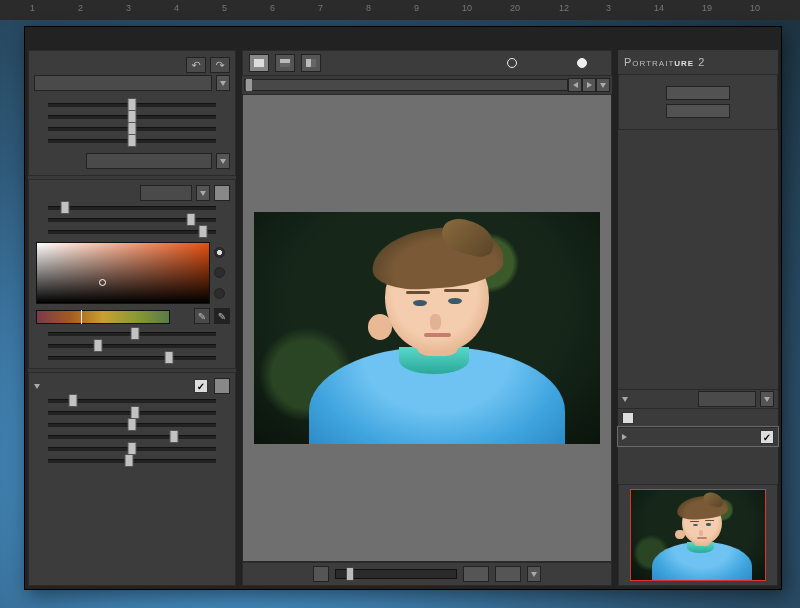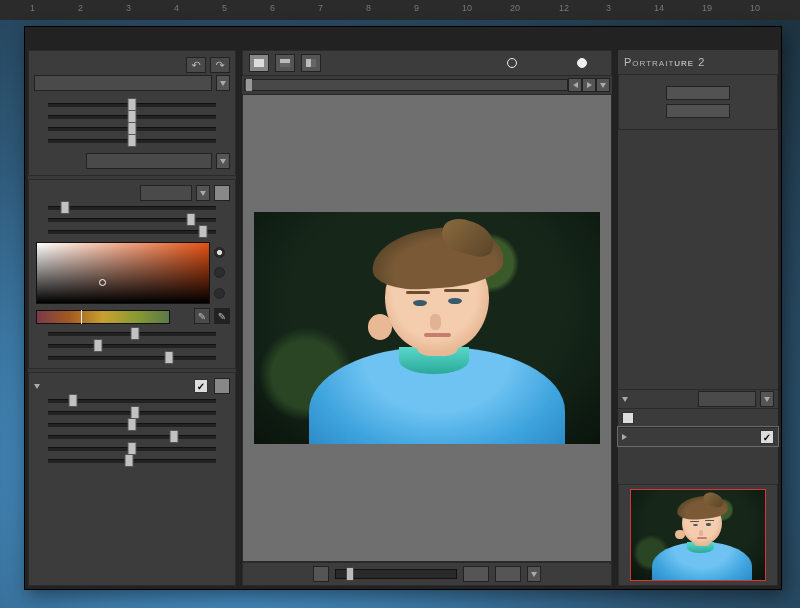--- a/index.html
+++ b/index.html
@@ -59,21 +59,21 @@
 .histbar .mk{position:absolute;top:-1px;bottom:-1px;width:6px;background:#999;left:1px}
 .nav-sm{width:12px;height:12px;background:#555;border:1px solid #222;display:flex;align-items:center;justify-content:center}
 
 .viewport{flex:1;background:#6f6f6f;display:flex;align-items:center;justify-content:center;border:1px solid #2a2a2a;position:relative;overflow:hidden}
 .photo{width:346px;height:232px;overflow:hidden;position:relative}
 .bottombar{height:22px;background:#3c3c3c;border:1px solid #2a2a2a;display:flex;align-items:center;justify-content:center;gap:6px}
 .zslide{width:120px;height:8px;background:#2a2a2a;border:1px solid #111;position:relative}
 .zslide .zt{position:absolute;left:10px;top:-3px;width:6px;height:12px;background:#bbb;border:1px solid #444}
 
 .right .title{height:24px;display:flex;align-items:center;padding:0 6px;font-size:11px;letter-spacing:1px}
-.right .title b{font-weight:normal;color:#e0e0e0}
+.right .title b{font-weight:bold;color:#e0e0e0}
 .right .preset{height:46px;display:flex;flex-direction:column;gap:4px;align-items:center;justify-content:center}
 .pbar{width:62px;height:12px;background:#525252;border:1px solid #222}
 .right .spacer2{flex:1}
 .rrow{height:18px;background:#3b3b3b;border-top:1px solid #2a2a2a;display:flex;align-items:center;padding:0 4px;gap:4px}
 .rrow.focus{outline:1px solid #6a6a6a}
 .wbox{width:10px;height:10px;background:#ddd;border:1px solid #333}
 
 .thumb-panel{padding:4px}
 .thumb-frame{width:134px;height:90px;border:1px solid #d33;margin:0 auto;overflow:hidden}
 

